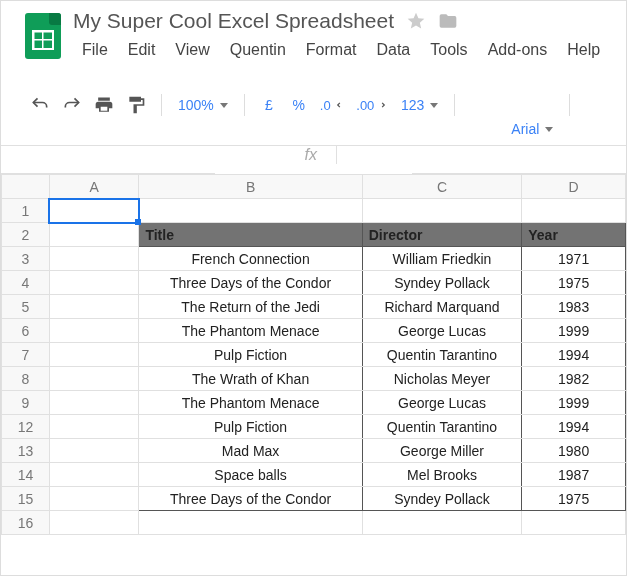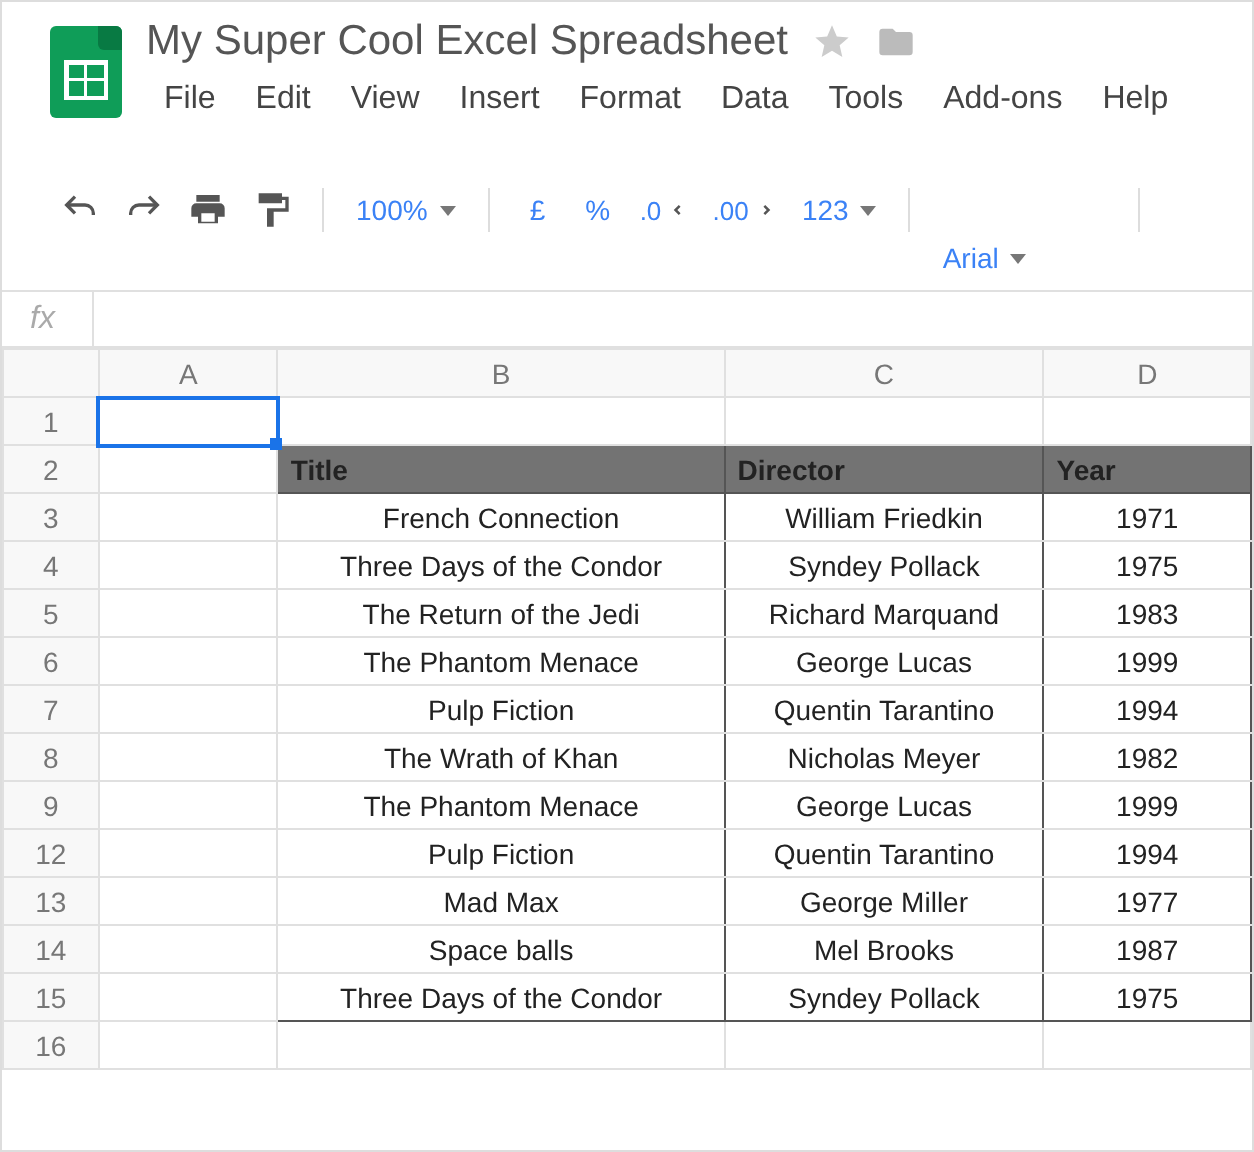--- a/index.html
+++ b/index.html
@@ -109,20 +109,21 @@
       width: 0; height: 0;
       border-left: 4px solid transparent;
       border-right: 4px solid transparent;
       border-top: 5px solid #777;
     }
     .fx-bar {
       display: flex;
       align-items: center;
       border-bottom: 1px solid #e0e0e0;
       height: 28px;
+      flex-direction: column;
     }
     .fx-label {
       width: 46px;
       padding-left: 14px;
       font-style: italic;
       color: #aaa;
       font-size: 16px;
       border-right: 1px solid #e0e0e0;
       height: 100%;
       display: flex;
@@ -214,21 +215,21 @@
       <span>
         <svg class="folder-icon" viewBox="0 0 24 24" fill="#bbb">
             <path d="M10 4H4a2 2 0 0 0-2 2v12a2 2 0 0 0 2 2h16a2 2 0 0 0 2-2V8a2 2 0 0 0-2-2h-8l-2-2z"></path>
           </svg>
       </span>
     </div>
     <div class="menubar">
       <span>File</span>
       <span>Edit</span>
       <span>View</span>
-      <span>Insert</span>
+      <span>Quentin</span>
       <span>Format</span>
       <span>Data</span>
       <span>Tools</span>
       <span>Add-ons</span>
       <span>Help</span>
     </div>
   </div>
 </div>
 
 <div class="toolbar">
@@ -272,21 +273,21 @@
     <span style="font-size:13px;">.00&nbsp;</span>
       <svg width="10" height="10" viewBox="0 0 24 24" fill="none" stroke="#555" stroke-width="3">
         <path d="M10 7l5 5-5 5"></path>
       </svg>
   </div>
   <div class="tb-dropdown">
     <span>123</span>
     <div class="caret"></div>
   </div>
   <div class="tb-sep"></div>
-  <div class="tb-dropdown" style="min-width:90px; justify-content:flex-start;margin-top:48px;">
+  <div class="tb-dropdown" style="min-width:90px; justify-content:flex-end;margin-top:48px;">
     <span>Arial</span>
     <div class="caret"></div>
   </div>
   <div class="tb-sep"></div>
 </div>
 
 <div class="fx-bar">
   <div class="fx-label">fx</div>
   <input class="fx-input" type="text" style="">
 </div>
@@ -378,21 +379,21 @@
           <td></td>
           <td class="data-cell">Pulp Fiction</td>
           <td class="data-cell">Quentin Tarantino</td>
           <td class="data-cell">1994</td>
         </tr>
         <tr>
           <th class="rowhead">13</th>
           <td></td>
           <td class="data-cell">Mad Max</td>
           <td class="data-cell">George Miller</td>
-          <td class="data-cell">1977</td>
+          <td class="data-cell">1980</td>
         </tr>
         <tr>
           <th class="rowhead">14</th>
           <td></td>
           <td class="data-cell">Space balls</td>
           <td class="data-cell">Mel Brooks</td>
           <td class="data-cell">1987</td>
         </tr>
         <tr class="last-row">
           <th class="rowhead">15</th>

